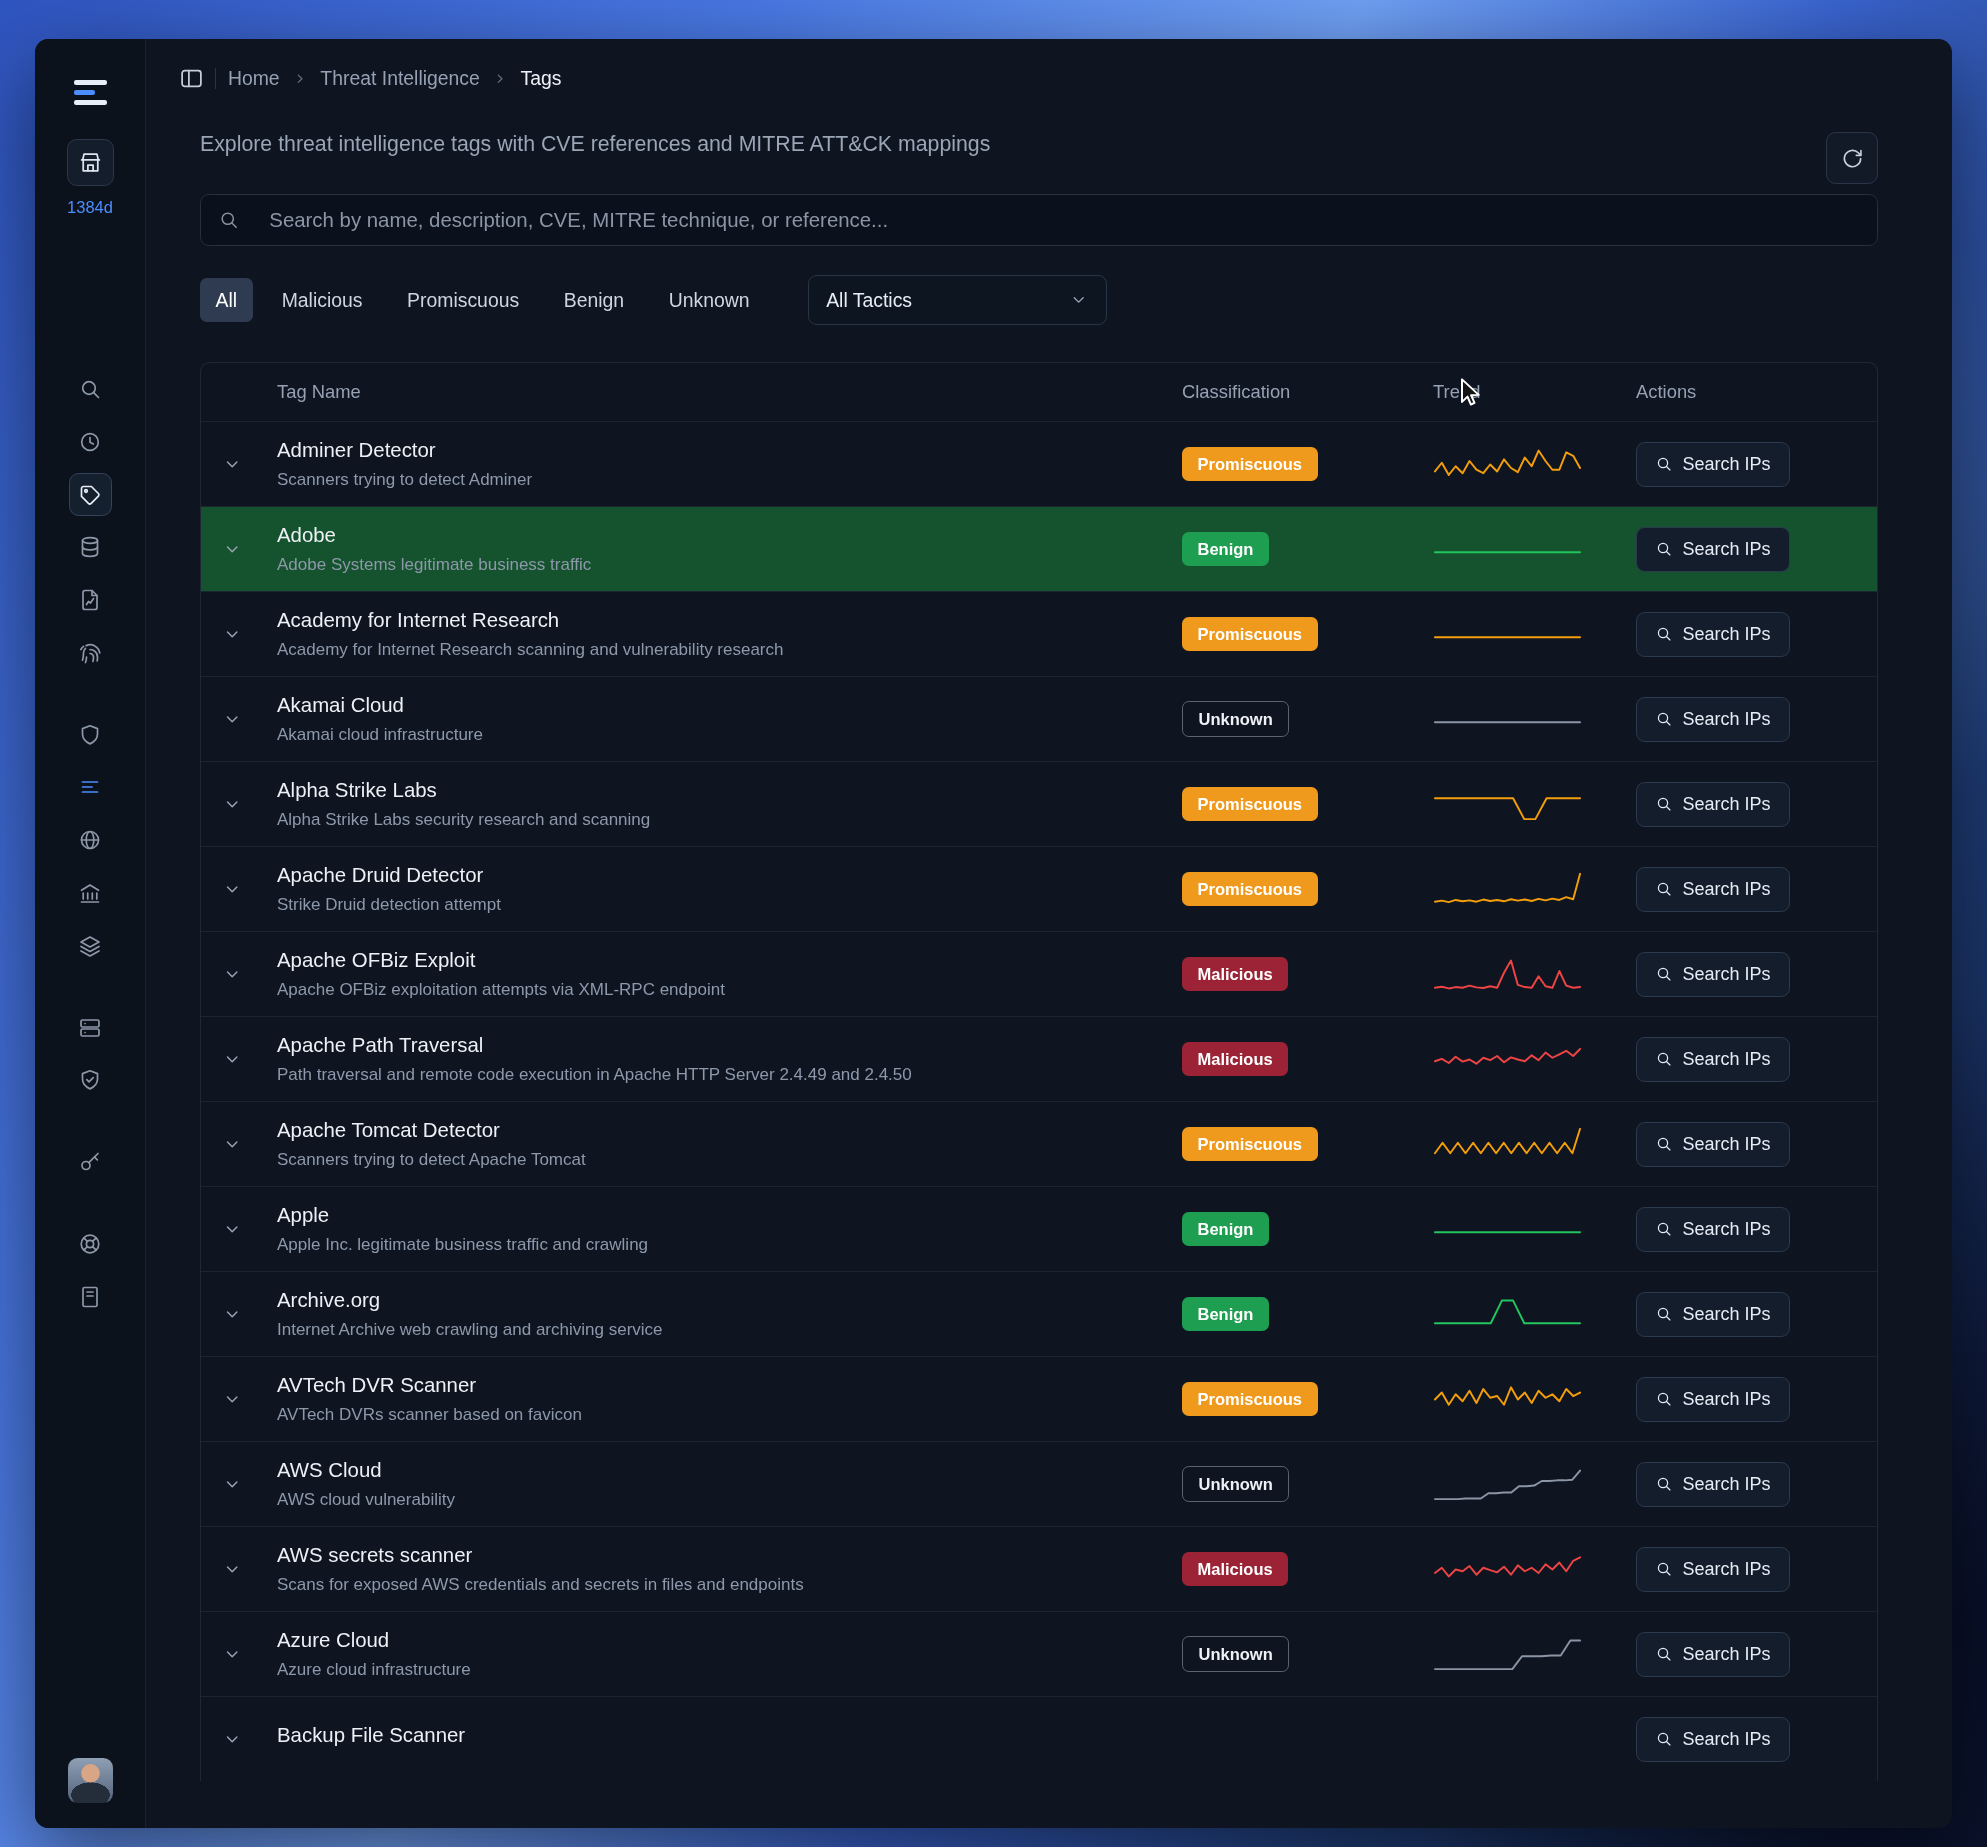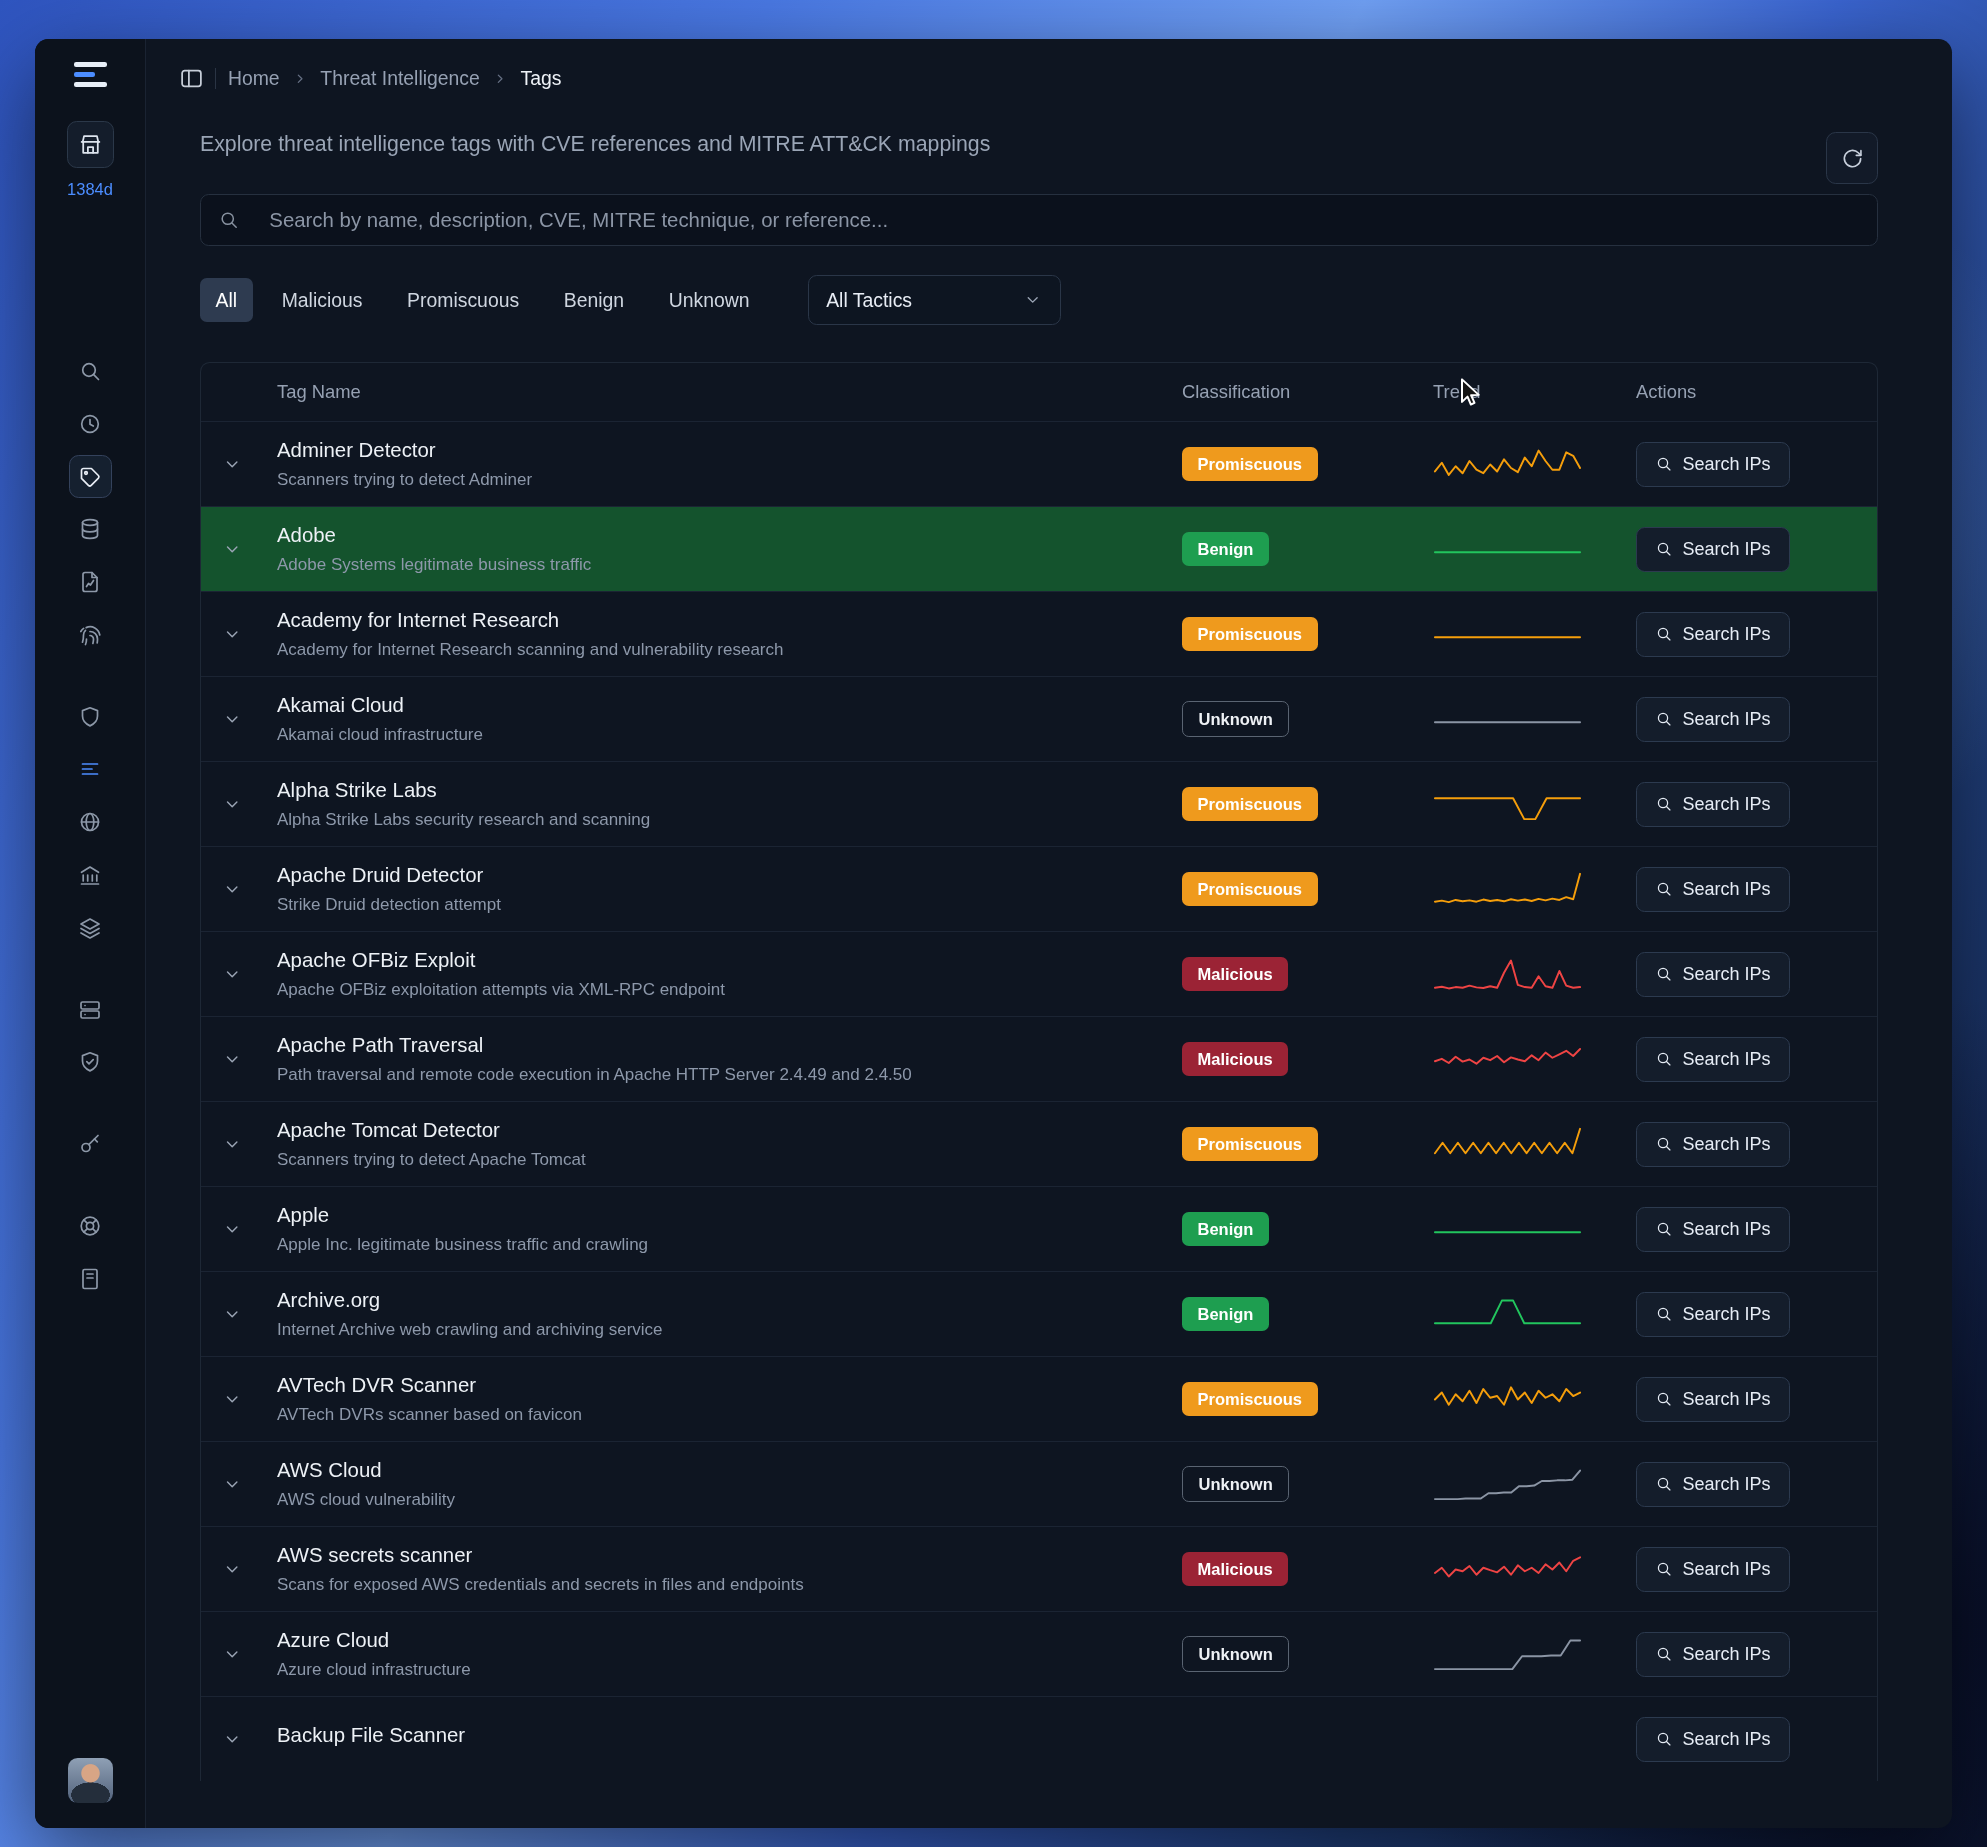--- a/index.html
+++ b/index.html
@@ -13,21 +13,21 @@
     background:
       radial-gradient(873px 679px at 78% 28%, rgba(150,190,255,.40), transparent 62%),
       radial-gradient(776px 873px at 98% 88%, rgba(8,14,38,.92), transparent 72%),
       linear-gradient(118deg,#2f55c0 0%,#4a79e4 26%,#70a0f4 46%,#3a64cf 62%,#21417f 78%,#0d1733 100%);}
   .window{position:absolute;left:35px;top:39px;width:1917px;height:1789px;
     background:var(--win-bg);border-radius:13.6px;overflow:hidden;display:flex;
     box-shadow:0 29px 87px rgba(0,0,0,.55);}
 
   
   .sidebar{width:111px;flex:0 0 111px;background:var(--side-bg);border-right:1px solid #1a2332;
-    display:flex;flex-direction:column;align-items:center;padding-top:16px;}
+    display:flex;flex-direction:column;align-items:center;padding-top:34px;}
   .side-logo{width:39px;height:39px;display:flex;align-items:center;justify-content:center;}
   .workspace-box{margin-top:27px;width:47px;height:47px;border:1px solid #2b3849;border-radius:9.7px;
     background:#141d2b;display:flex;align-items:center;justify-content:center;color:#dde4ee;}
   .workspace-box svg{width:25px;height:25px;}
   .ws-badge{margin-top:11.6px;color:var(--accent);font-size:16.5px;}
   .side-nav{margin-top:146px;display:flex;flex-direction:column;align-items:center;}
   .nav-group{display:flex;flex-direction:column;align-items:center;margin-bottom:29px;}
   .side-btn{width:43px;height:43px;margin:4.9px 0;border:none;background:transparent;color:#8d98a8;
     display:flex;align-items:center;justify-content:center;border-radius:9.7px;cursor:pointer;padding:0;}
   .side-btn svg{width:24px;height:24px;}
@@ -61,21 +61,21 @@
     display:flex;align-items:center;padding:0 17px;gap:28px;color:#87919f;}
   .searchbar svg{width:21.3px;height:21.3px;flex:0 0 auto;}
   .searchbar input{flex:1;background:transparent;border:none;outline:none;color:var(--txt);font-size:20.4px;
     font-family:inherit;}
   .searchbar input::placeholder{color:#8b95a5;}
 
   .filters{margin-top:29px;display:flex;align-items:center;}
   .ftab{background:none;border:none;color:#cfd6e0;font-size:19.4px;font-family:inherit;cursor:pointer;
     padding:10.7px 15.5px;border-radius:6.8px;margin-right:13.6px;}
   .ftab.selected{background:#2e3b50;color:#fff;}
-  .select{margin-left:29px;width:253px;height:50px;border:1px solid #2a3648;border-radius:8.7px;
+  .select{margin-left:29px;width:299px;height:50px;border:1px solid #2a3648;border-radius:8.7px;
     display:flex;align-items:center;justify-content:space-between;padding:0 17.5px;color:#e8edf5;
     font-size:19.4px;cursor:pointer;background:#10182516;}
   .select svg{width:19.4px;height:19.4px;color:#9aa4b4;}
 
   .table{margin-top:37px;border:1px solid #1e2836;border-bottom:none;border-radius:9.7px 9.7px 0 0;}
   .trow{display:grid;grid-template-columns:76px 1fr 251px 203px 241px;align-items:center;height:85px;
     border-top:1px solid var(--rowline);}
   .trow.hl{background:#14532d;}
   .thead{height:58px;border-top:none;color:#96a1b3;font-size:18.4px;}
   .chev-btn{background:none;border:none;color:#9aa4b4;cursor:pointer;display:flex;align-items:center;

